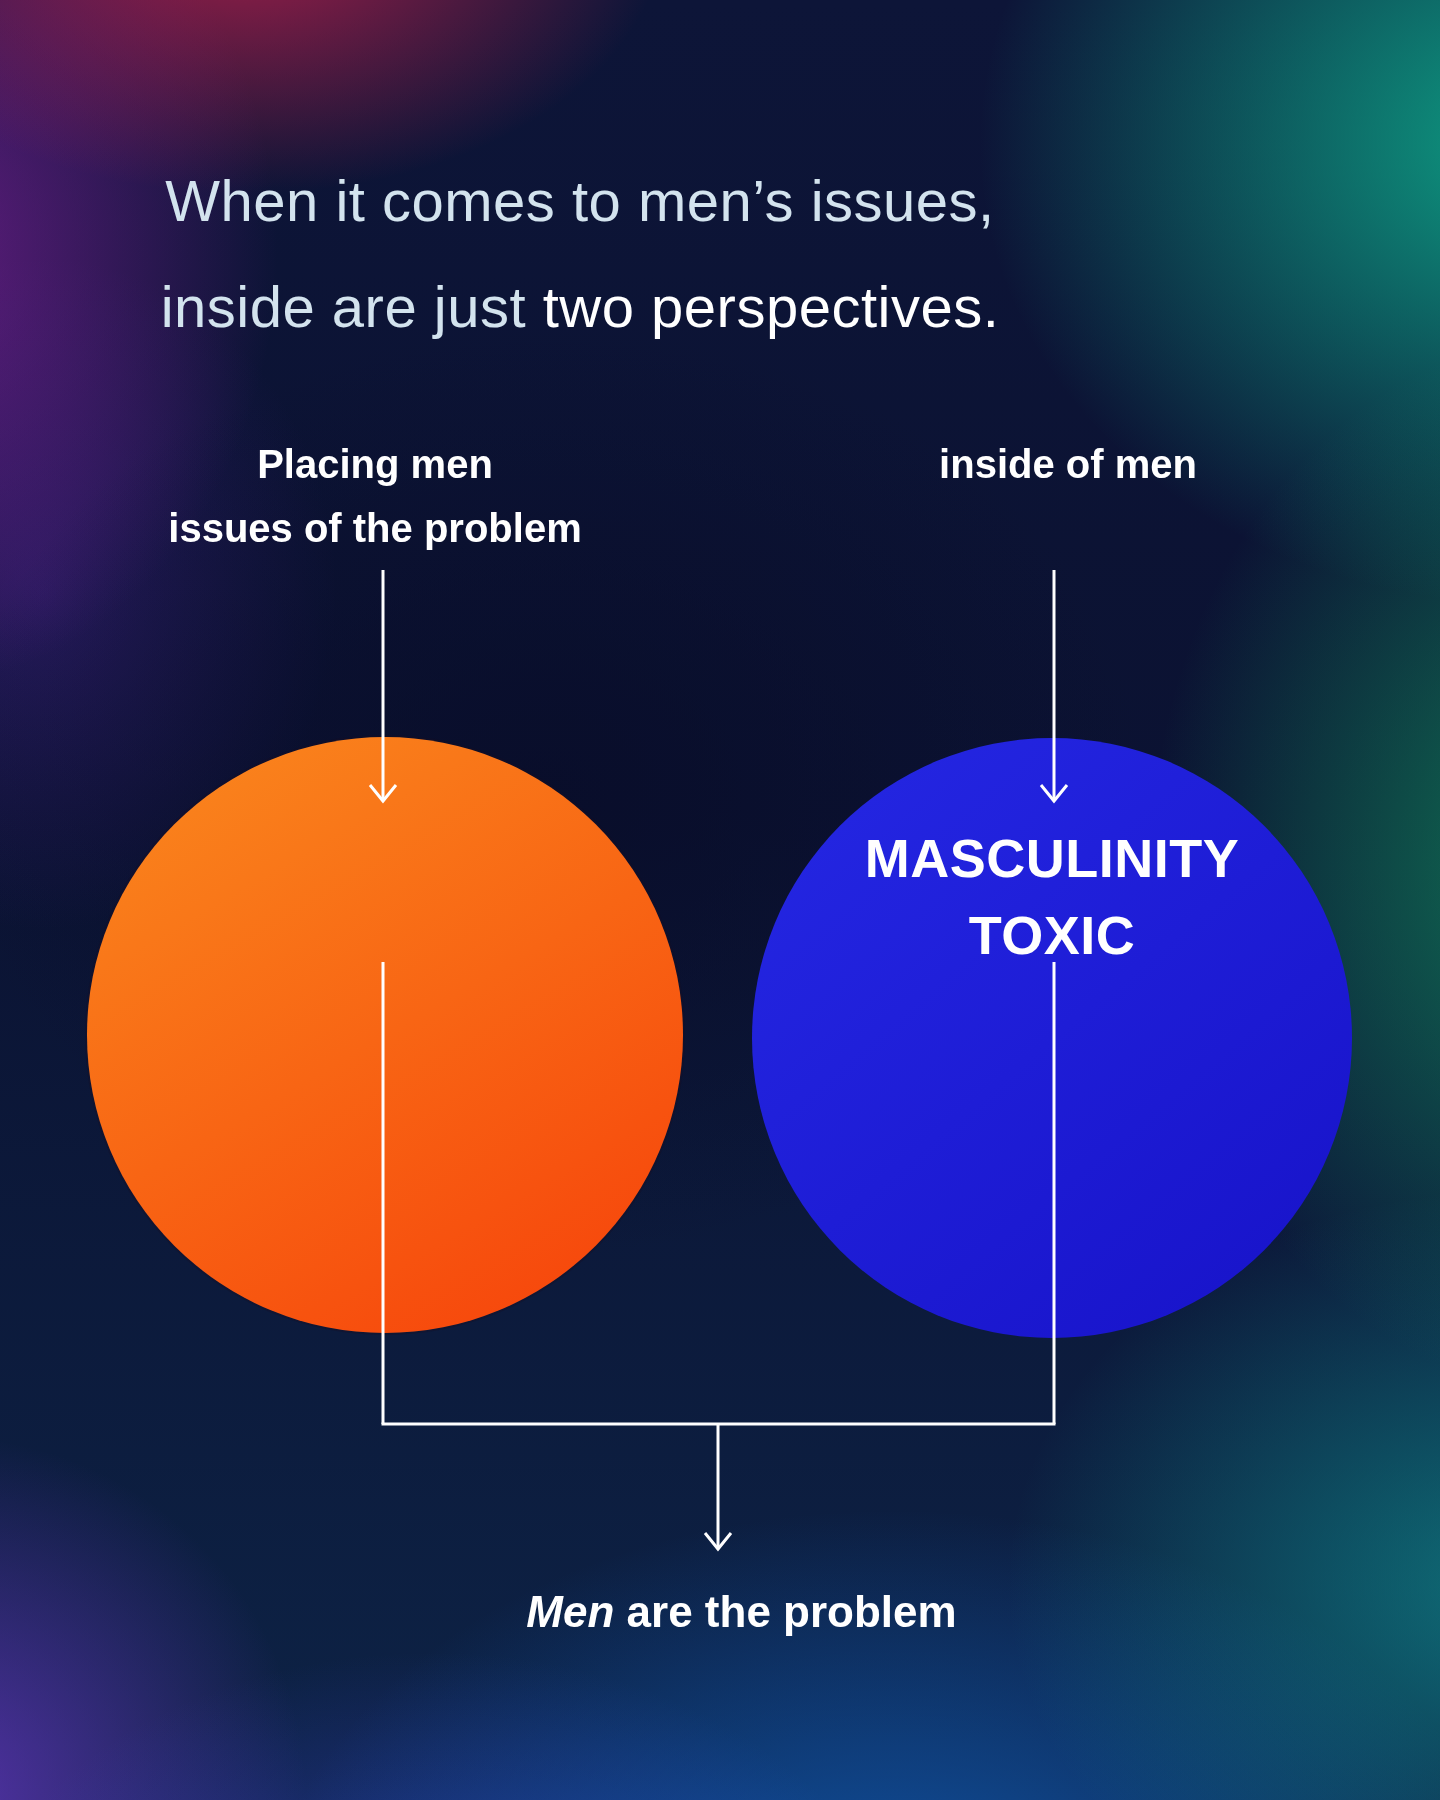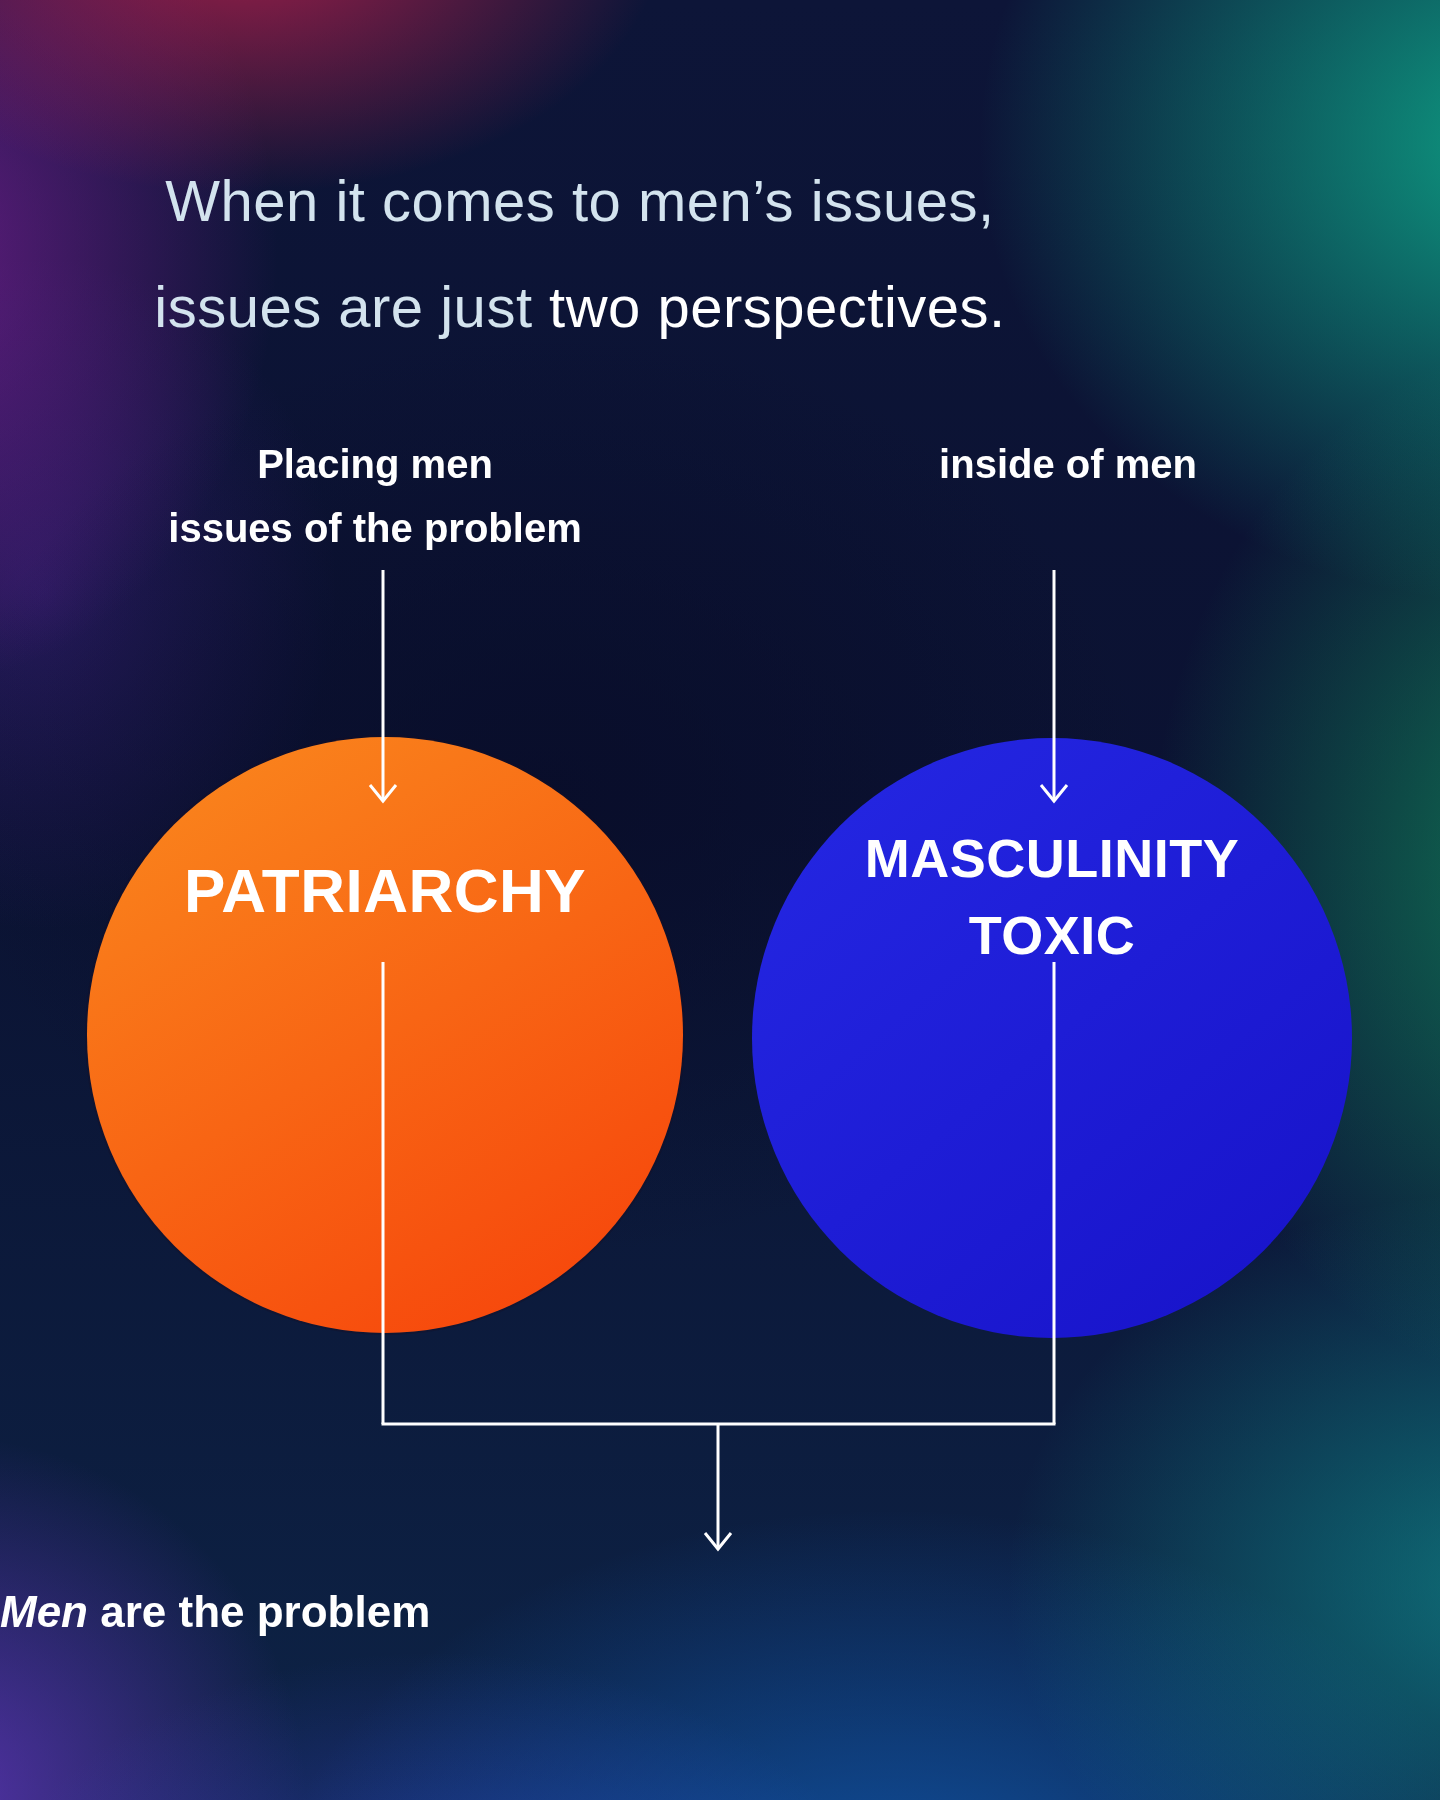--- a/index.html
+++ b/index.html
@@ -103,55 +103,55 @@
     fill: none;
     stroke-linecap: butt;
     stroke-linejoin: miter;
   }
 
   
   .conclusion {
     position: absolute;
     top: 1582px; left: 0;
     width: 1440px;
-    text-align: left;
+    text-align: center;
     color: #ffffff;
     font-size: 44px;
     font-weight: 700;
     line-height: 60px;
+    padding-left: 43px;
   }
   .conclusion .ital { font-style: italic; }
 </style>
 </head>
 <body>
 
 <div class="canvas">
 
   <div class="title">
     <div class="title-line">
       <span>When it comes to men’s issues,</span>
     </div>
     <div class="title-line">
-      <span>issues are just </span><span class="emph">two perspectives.</span>
+      <span>inside are just </span><span class="emph">two perspectives.</span>
     </div>
   </div>
 
   <div class="caption caption-left">
     <div>Placing men</div>
     <div>issues of the problem</div>
   </div>
 
   <div class="caption caption-right">
     <div>inside of men</div>
   </div>
 
   <div class="circle circle-left" style="background: linear-gradient(150deg, rgb(250, 138, 30) 0%, rgb(246, 64, 10) 100%);"></div>
   <div class="circle circle-right" style="background: linear-gradient(140deg, rgb(37, 40, 228) 0%, rgb(23, 18, 200) 100%);"></div>
 
-  <div class="circle-label label-left">PATRIARCHY</div>
 
   <div class="circle-label label-right">
     <div>MASCULINITY</div>
     <div>TOXIC</div>
   </div>
 
   <svg class="connectors" viewBox="0 0 1440 1800" xmlns="http://www.w3.org/2000/svg">
     <g>
       <line x1="383" y1="570" x2="383" y2="800" style="stroke: rgb(255, 255, 255);"></line>
       <polyline points="370,785 383,801 396,785" style="stroke: rgb(255, 255, 255);"></polyline>

